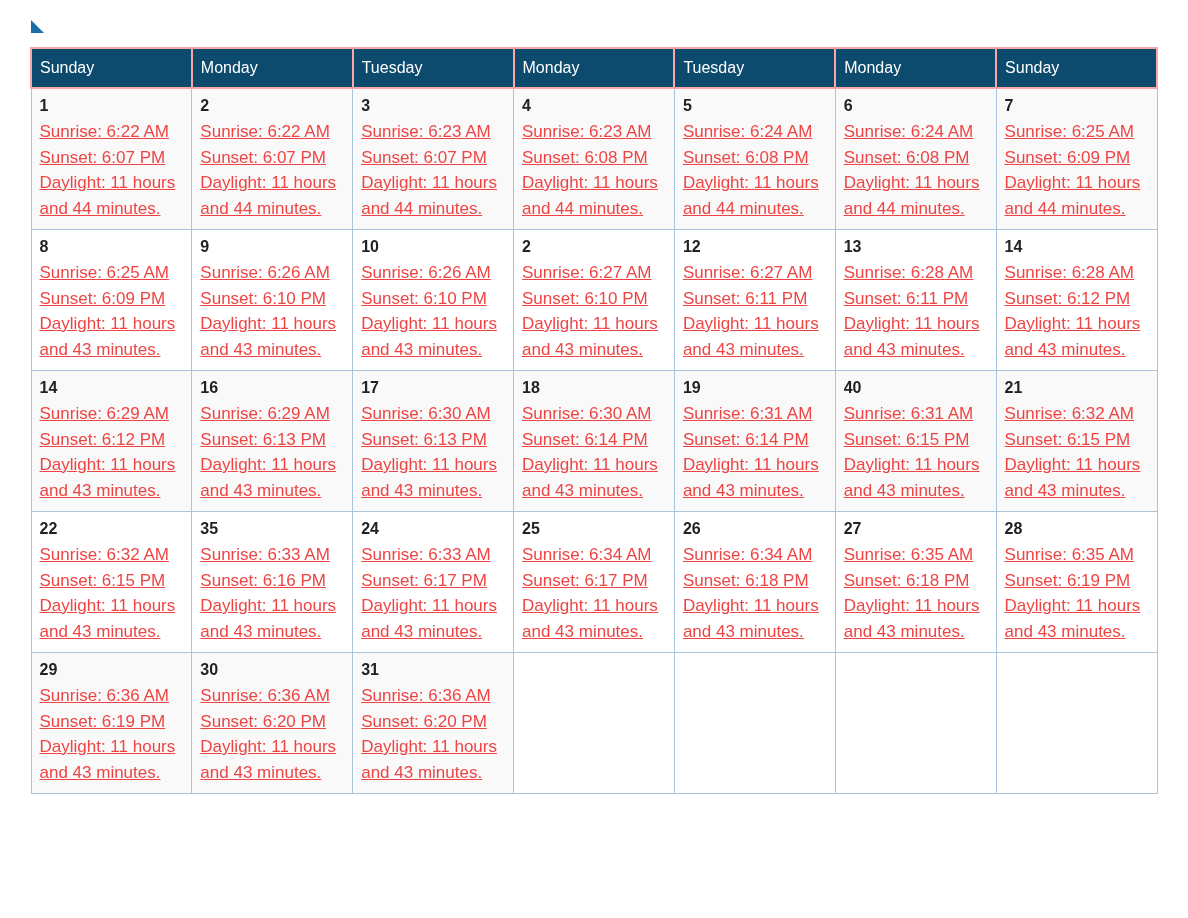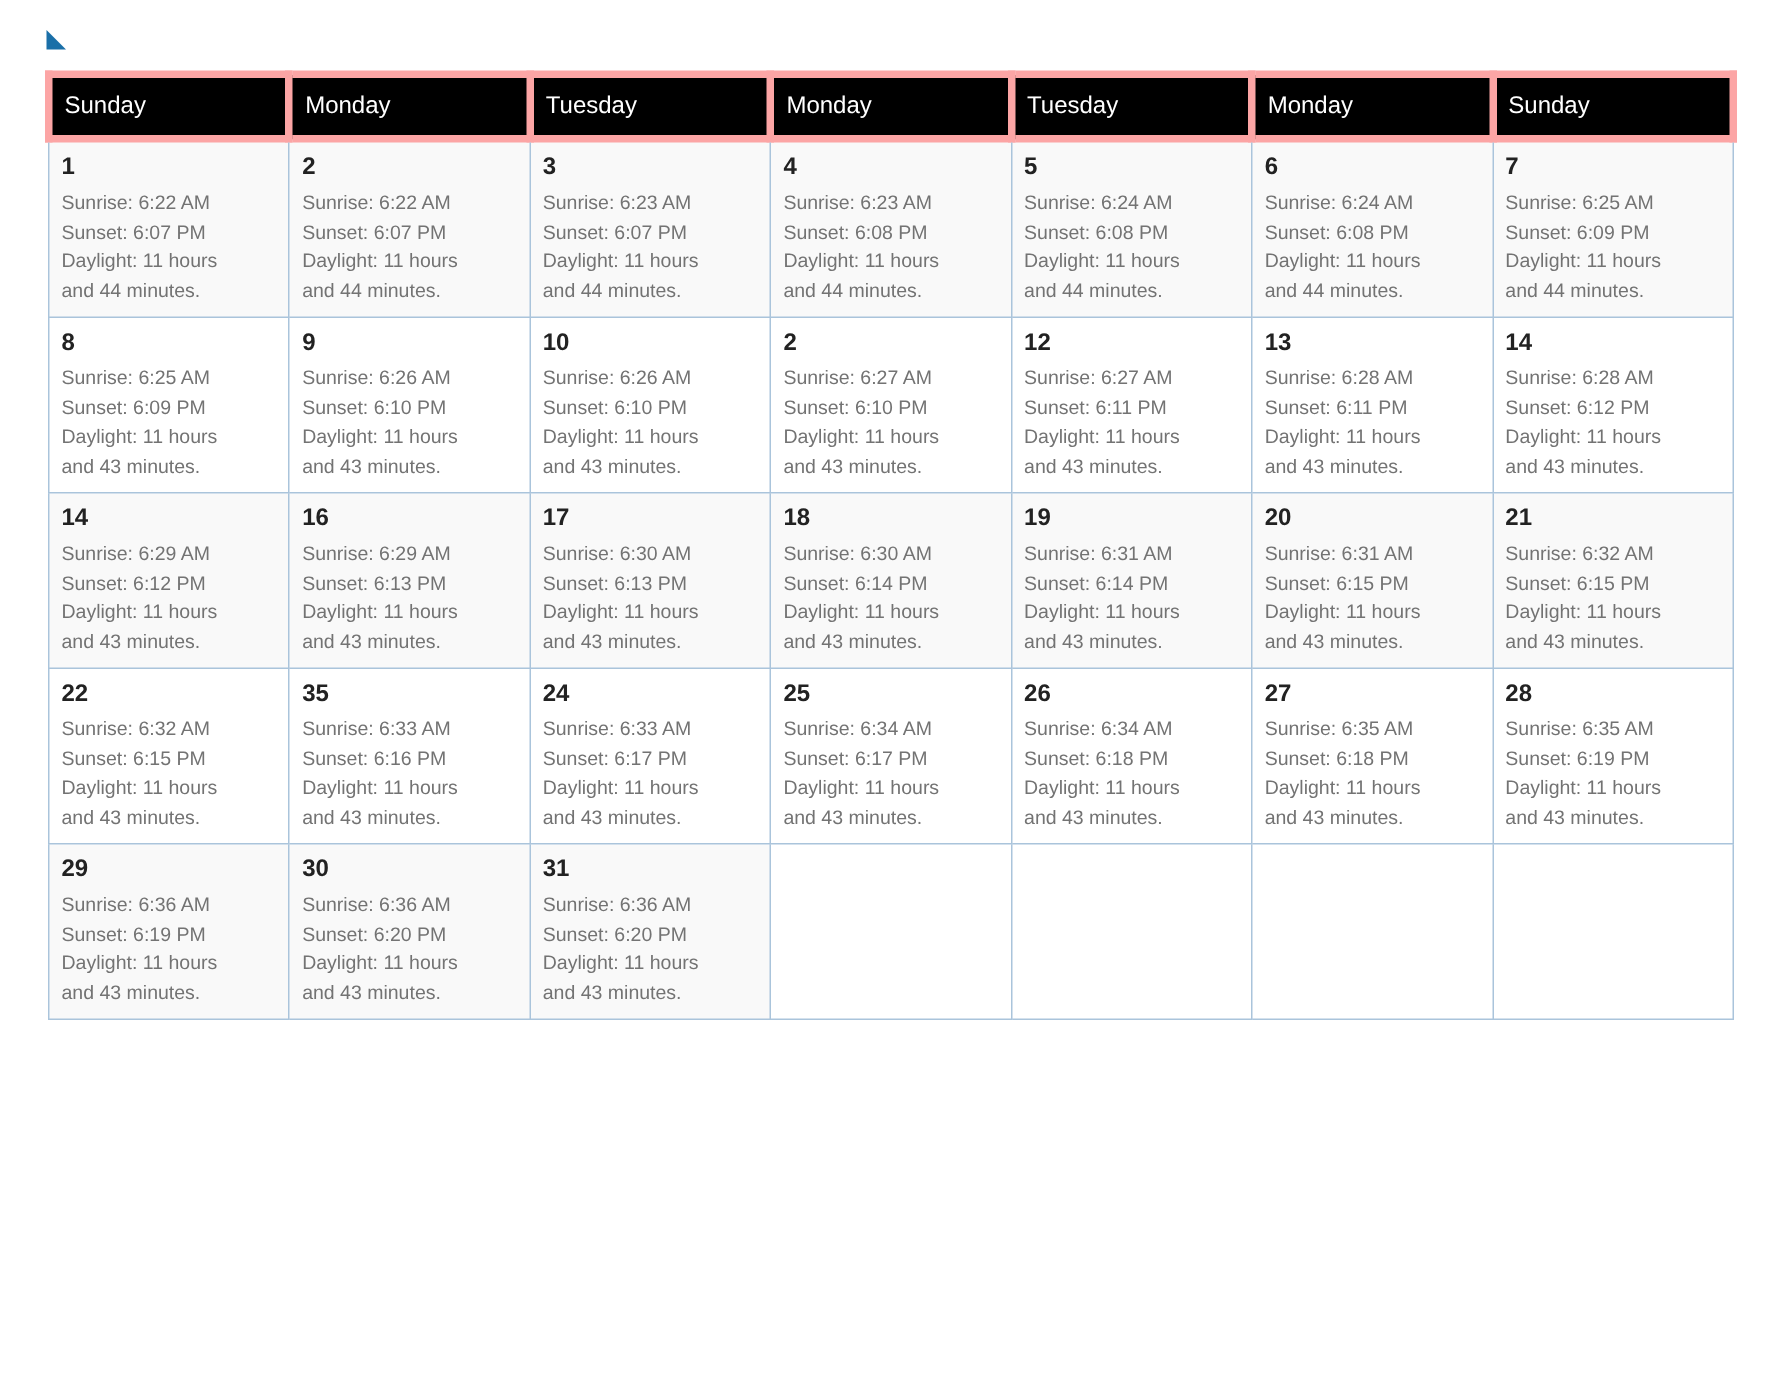--- a/index.html
+++ b/index.html
@@ -29,47 +29,48 @@
       font-size: 22px;
       color: #555;
       margin-top: 4px;
     }
     table {
       width: 100%;
       border-collapse: collapse;
       table-layout: fixed;
     }
     thead tr th {
-      background-color: #000000;
+      background-color: #0c4a6e;
       color: #fff;
       padding: 10px 8px;
       font-size: 16px;
       font-weight: normal;
-      border: 5px solid #fca5a5;
+      border: 2px solid #fca5a5;
       text-align: left;
     }
     tbody tr td {
       border: 1px solid #aac4db;
       padding: 8px 8px;
       vertical-align: top;
       font-size: 13px;
       color: #333;
       height: 110px;
     }
     .day-number {
       font-size: 16px;
       font-weight: bold;
       color: #222;
       display: block;
       margin-bottom: 4px;
     }
     .day-info {
-      font-size: 13px;
+      font-size: 17px;
       line-height: 1.5;
-      color: #737373;
+      color: #ef4444;
+      text-decoration: underline;
     }
     tbody tr:nth-child(odd) td {
       background-color: #f9f9f9;
     }
     tbody tr:nth-child(even) td {
       background-color: #ffffff;
     }
     .logo-wrapper {
       display: flex;
       align-items: center;
@@ -216,21 +217,21 @@
         </td>
         <td>
           <span class="day-number">18</span>
           <div class="day-info">Sunrise: 6:30 AM<br>Sunset: 6:14 PM<br>Daylight: 11 hours<br>and 43 minutes.</div>
         </td>
         <td>
           <span class="day-number">19</span>
           <div class="day-info">Sunrise: 6:31 AM<br>Sunset: 6:14 PM<br>Daylight: 11 hours<br>and 43 minutes.</div>
         </td>
         <td>
-          <span class="day-number">20</span>
+          <span class="day-number">40</span>
           <div class="day-info">Sunrise: 6:31 AM<br>Sunset: 6:15 PM<br>Daylight: 11 hours<br>and 43 minutes.</div>
         </td>
         <td>
           <span class="day-number">21</span>
           <div class="day-info">Sunrise: 6:32 AM<br>Sunset: 6:15 PM<br>Daylight: 11 hours<br>and 43 minutes.</div>
         </td>
       </tr>
       <tr>
         <td>
           <span class="day-number">22</span>

